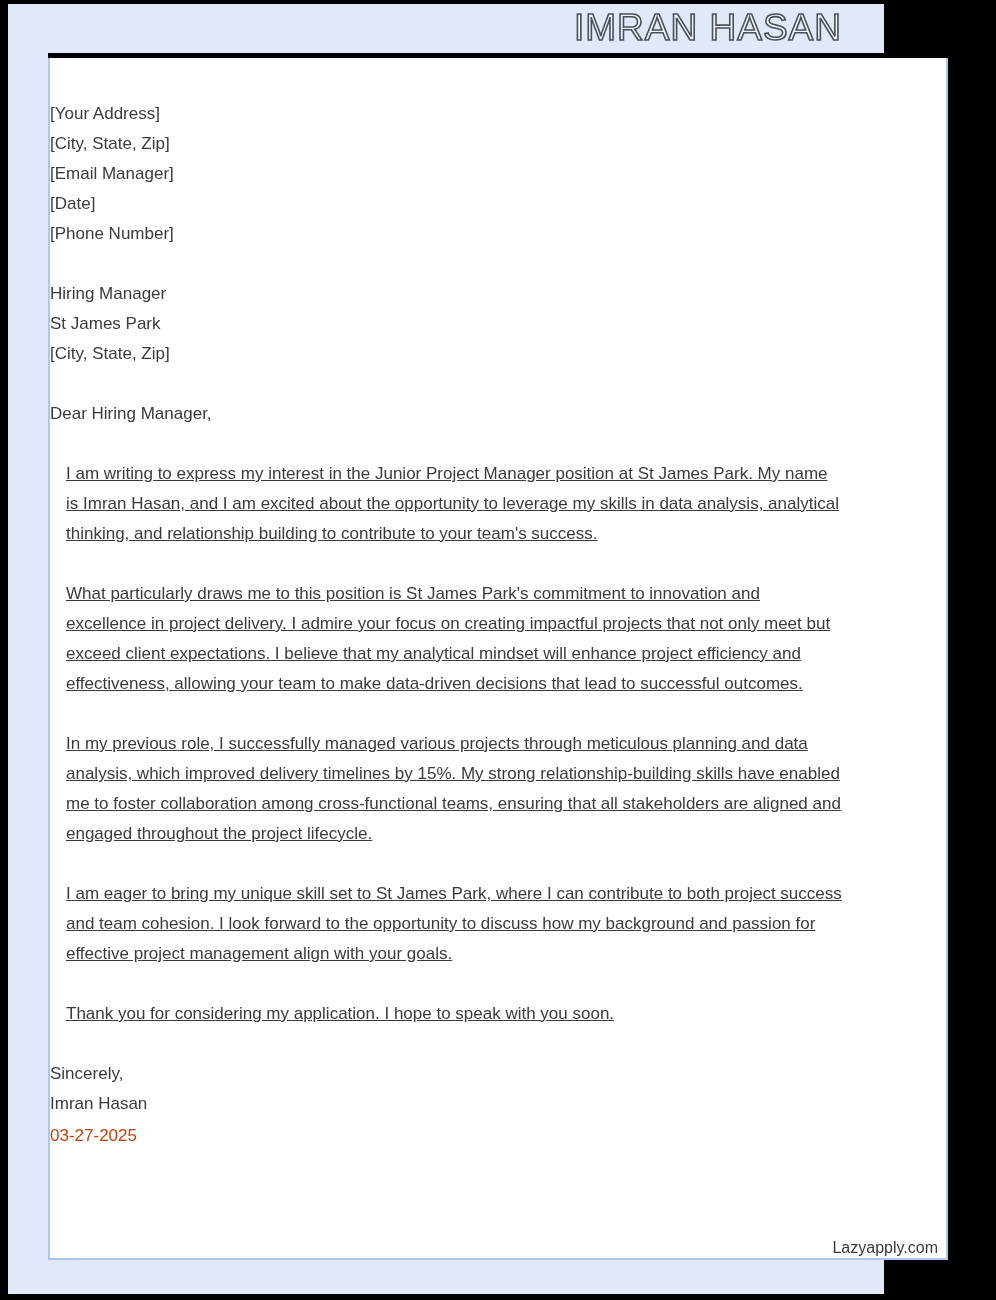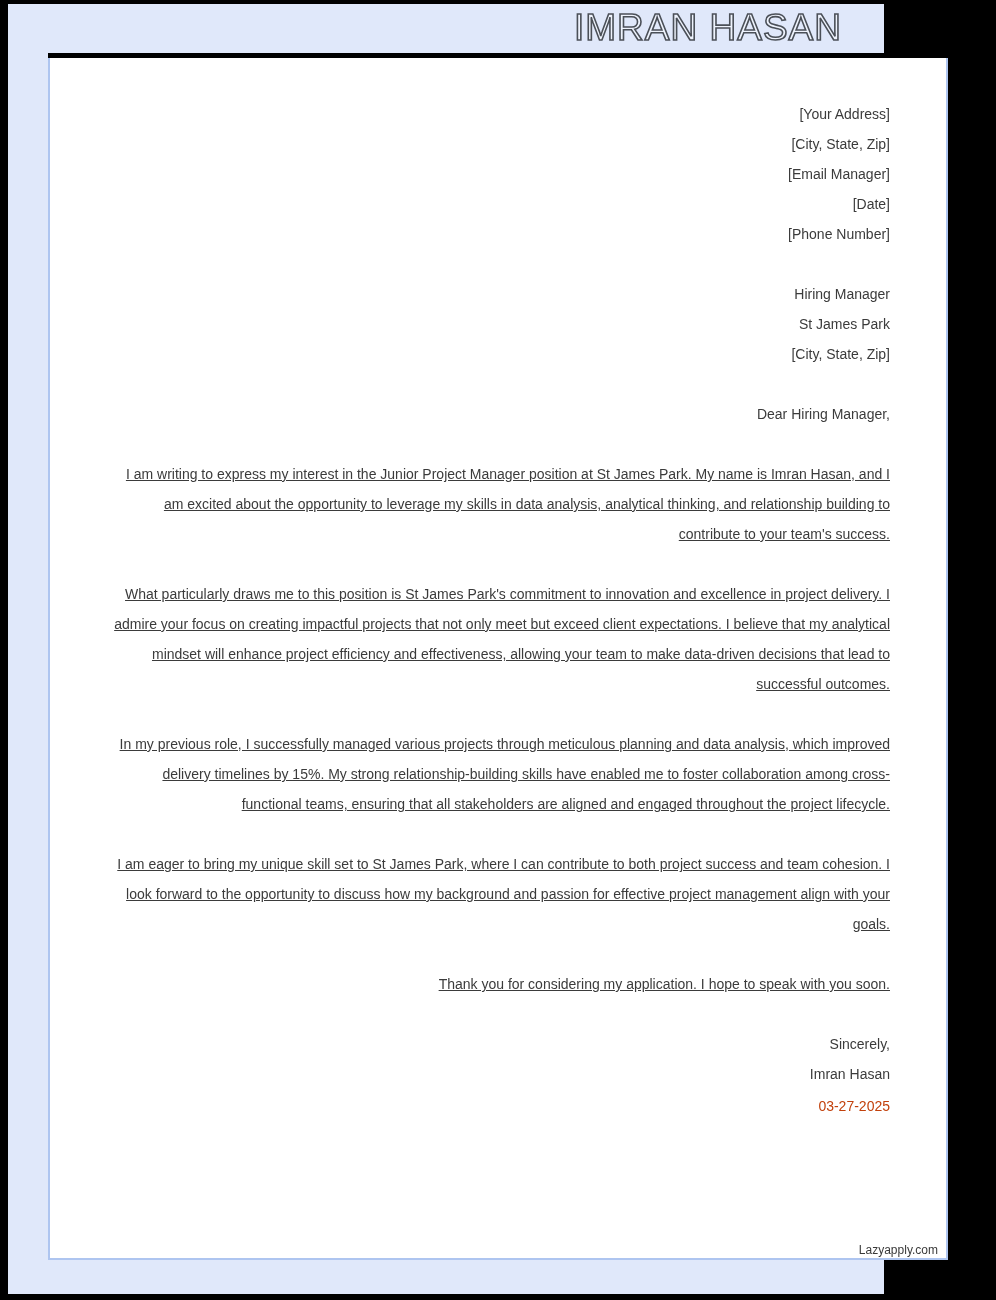--- a/index.html
+++ b/index.html
@@ -45,26 +45,24 @@
     border-top: none;
     overflow: visible;
   }
   .topbar {
     height: 5px;
     background: #000000;
     margin: 0 -2px;
   }
   .content {
     margin-top: 41px;
-    padding-left: 48px;
     width: 792px;
-    font-size: 14px;
+    font-size: 17px;
     line-height: 30px;
     color: #3b3b3b;
-    text-align: right;
   }
   .block {
     margin: 0 0 30px 0;
   }
   .content p {
     margin: 0 0 30px 16px;
     text-decoration: underline;
   }
   .line {
     height: 30px;
@@ -76,21 +74,21 @@
     margin-top: 2px;
     color: #c2410c;
     position: relative;
     z-index: 2;
     height: 30px;
   }
   .watermark {
     position: absolute;
     bottom: 1px;
     right: 8px;
-    font-size: 12px;
+    font-size: 16px;
     color: #3a3a3a;
   }
 </style>
 </head>
 <body>
 
 <div class="canvas">
 
   <div class="brand-name">IMRAN HASAN</div>
 

